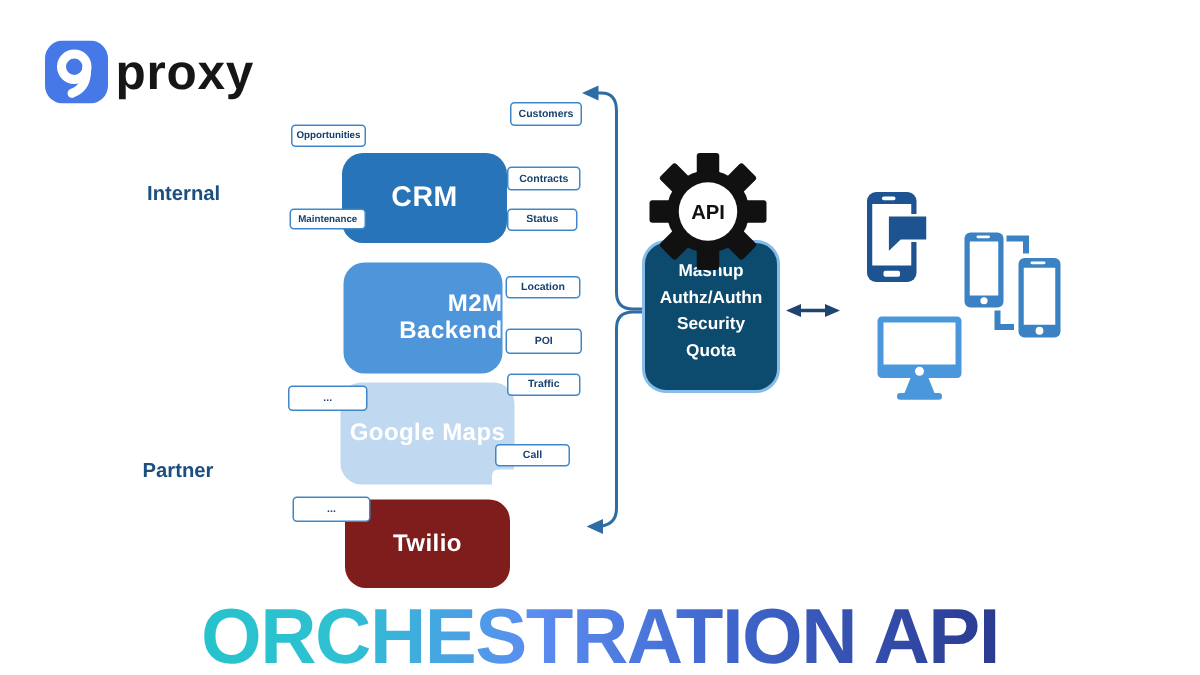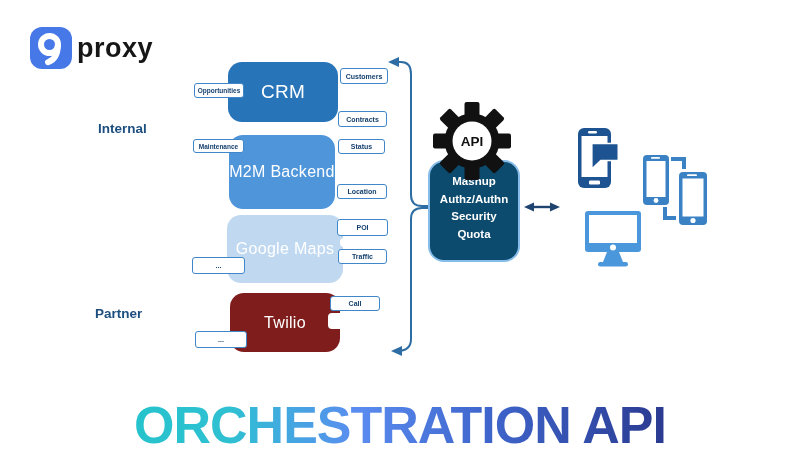--- a/index.html
+++ b/index.html
@@ -1,30 +1,30 @@
 <!DOCTYPE html>
 <html><head>
 <meta charset="utf-8">
 <style>
   html,body{margin:0;padding:0;background:#fff;}
   .canvas{position:relative;width:800px;height:450px;background:#ffffff;overflow:hidden;
           font-family:"Liberation Sans",sans-serif;}
 
   
   .brand{position:absolute;left:30px;top:27px;display:flex;align-items:center;gap:5px;}
-  .brand-name{font-size:27px;font-weight:600;color:#161616;letter-spacing:.5px;line-height:42px;}
+  .brand-name{font-size:33px;font-weight:600;color:#161616;letter-spacing:.5px;line-height:42px;}
 
   
   .tier{position:absolute;font-size:13.5px;font-weight:bold;color:#1c4e80;}
   .tier-internal{left:98px;top:121px;}
   .tier-partner{left:95px;top:274px;margin-top:32px;}
 
   
   .svc{position:absolute;border-radius:14px;display:flex;align-items:center;justify-content:center;
-       color:#fff;font-weight:normal;z-index:1;letter-spacing:.3px;}
+       color:#fff;font-weight:bold;z-index:1;letter-spacing:.3px;margin-top:40px;}
   .svc-crm{left:228px;top:62px;width:110px;height:60px;background:#2774b8;font-size:19px;}
   .svc-m2m{left:229px;top:135px;width:106px;height:74px;background:#4e95da;font-size:16px;text-align:right;}
   .svc-gmaps{left:227px;top:215px;width:116px;height:68px;background:#c0d9f1;font-size:16px;}
   .svc-twilio{left:230px;top:293px;width:110px;height:59px;background:#7f1d1d;font-size:16px;}
 
   
   .tag{position:absolute;background:#fff;border:1.5px solid #3f87c9;border-radius:3px;color:#15406e;
        font-weight:bold;font-size:7px;display:flex;align-items:center;justify-content:center;z-index:3;
        box-sizing:border-box;}
   .blank{position:absolute;background:#fff;border-radius:4px;z-index:2;}

